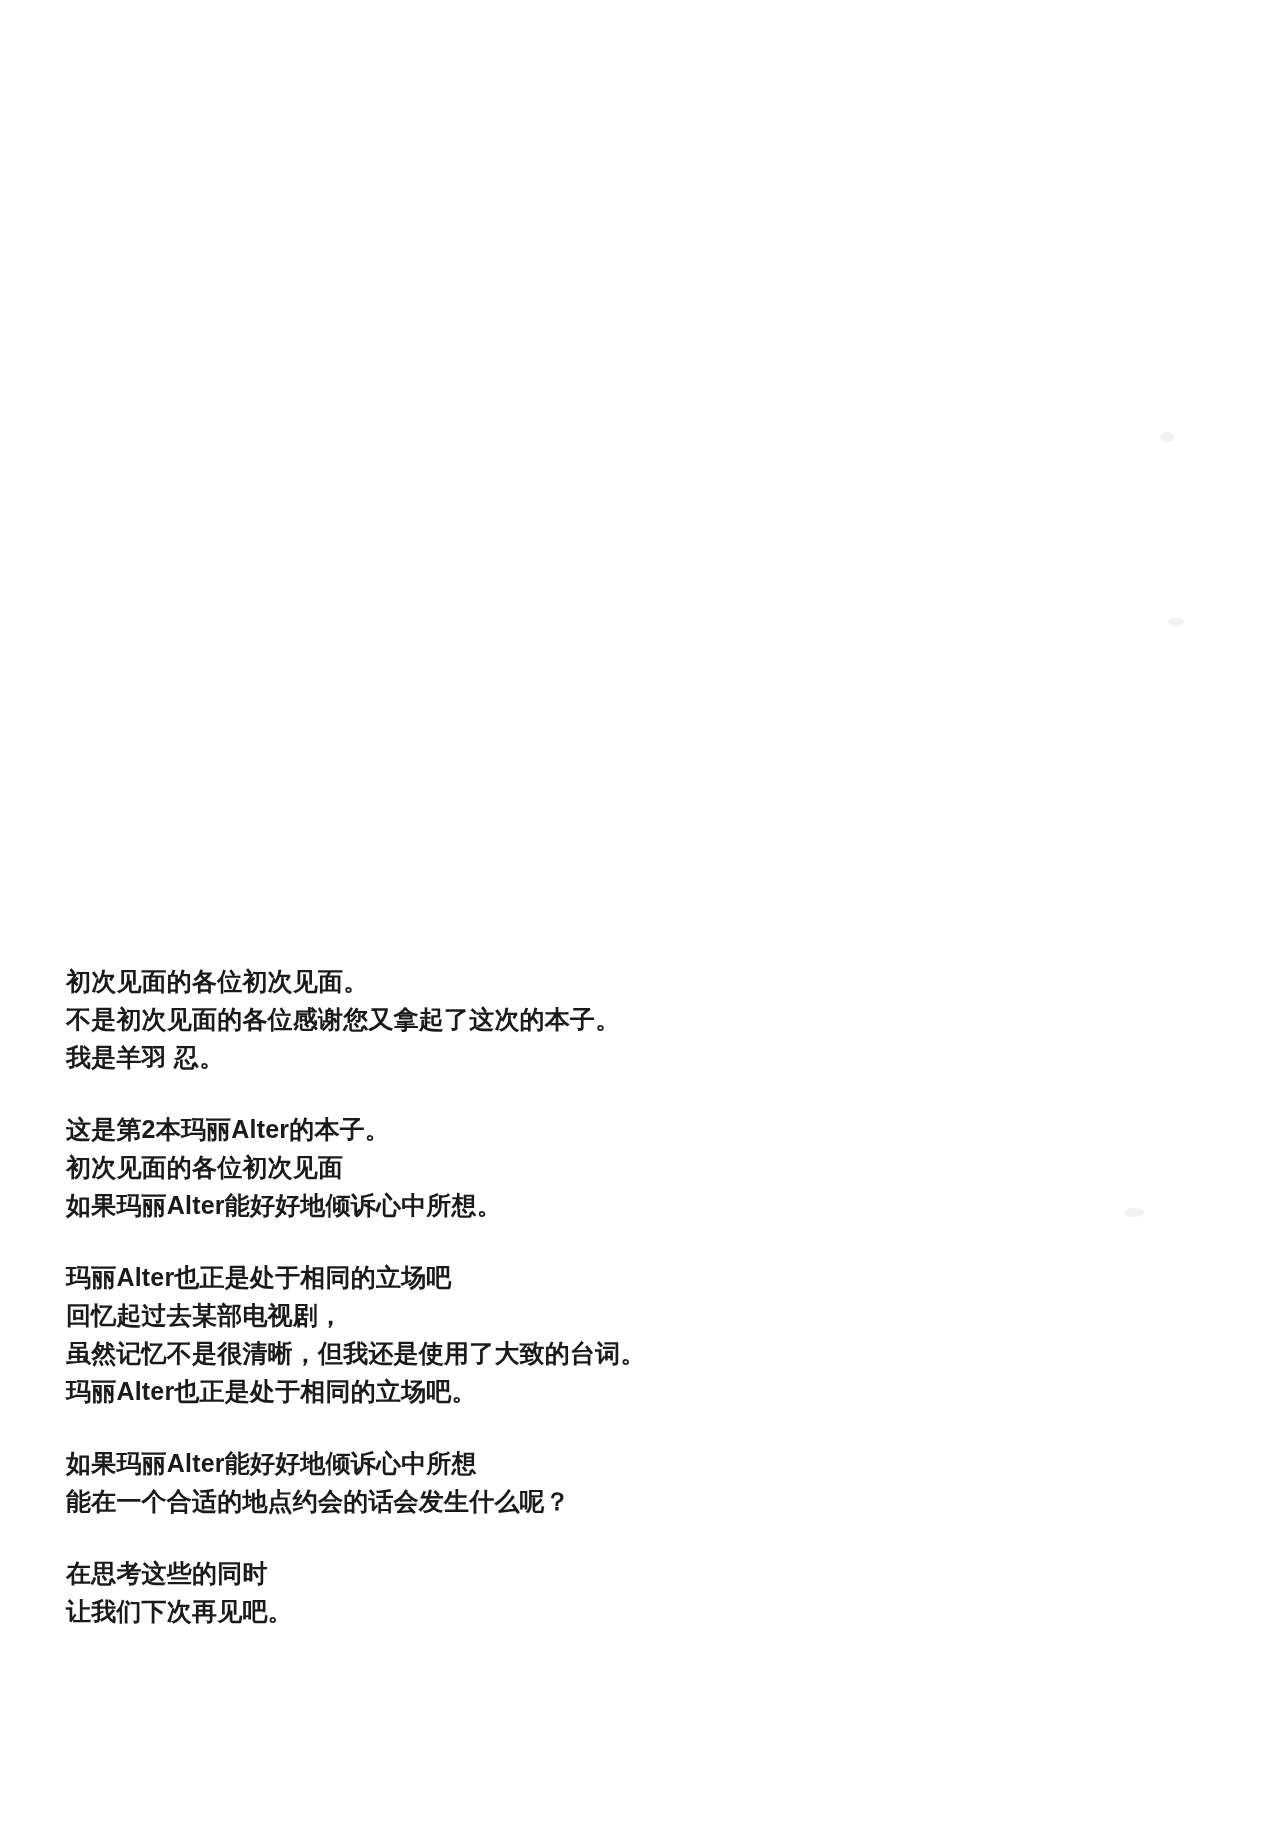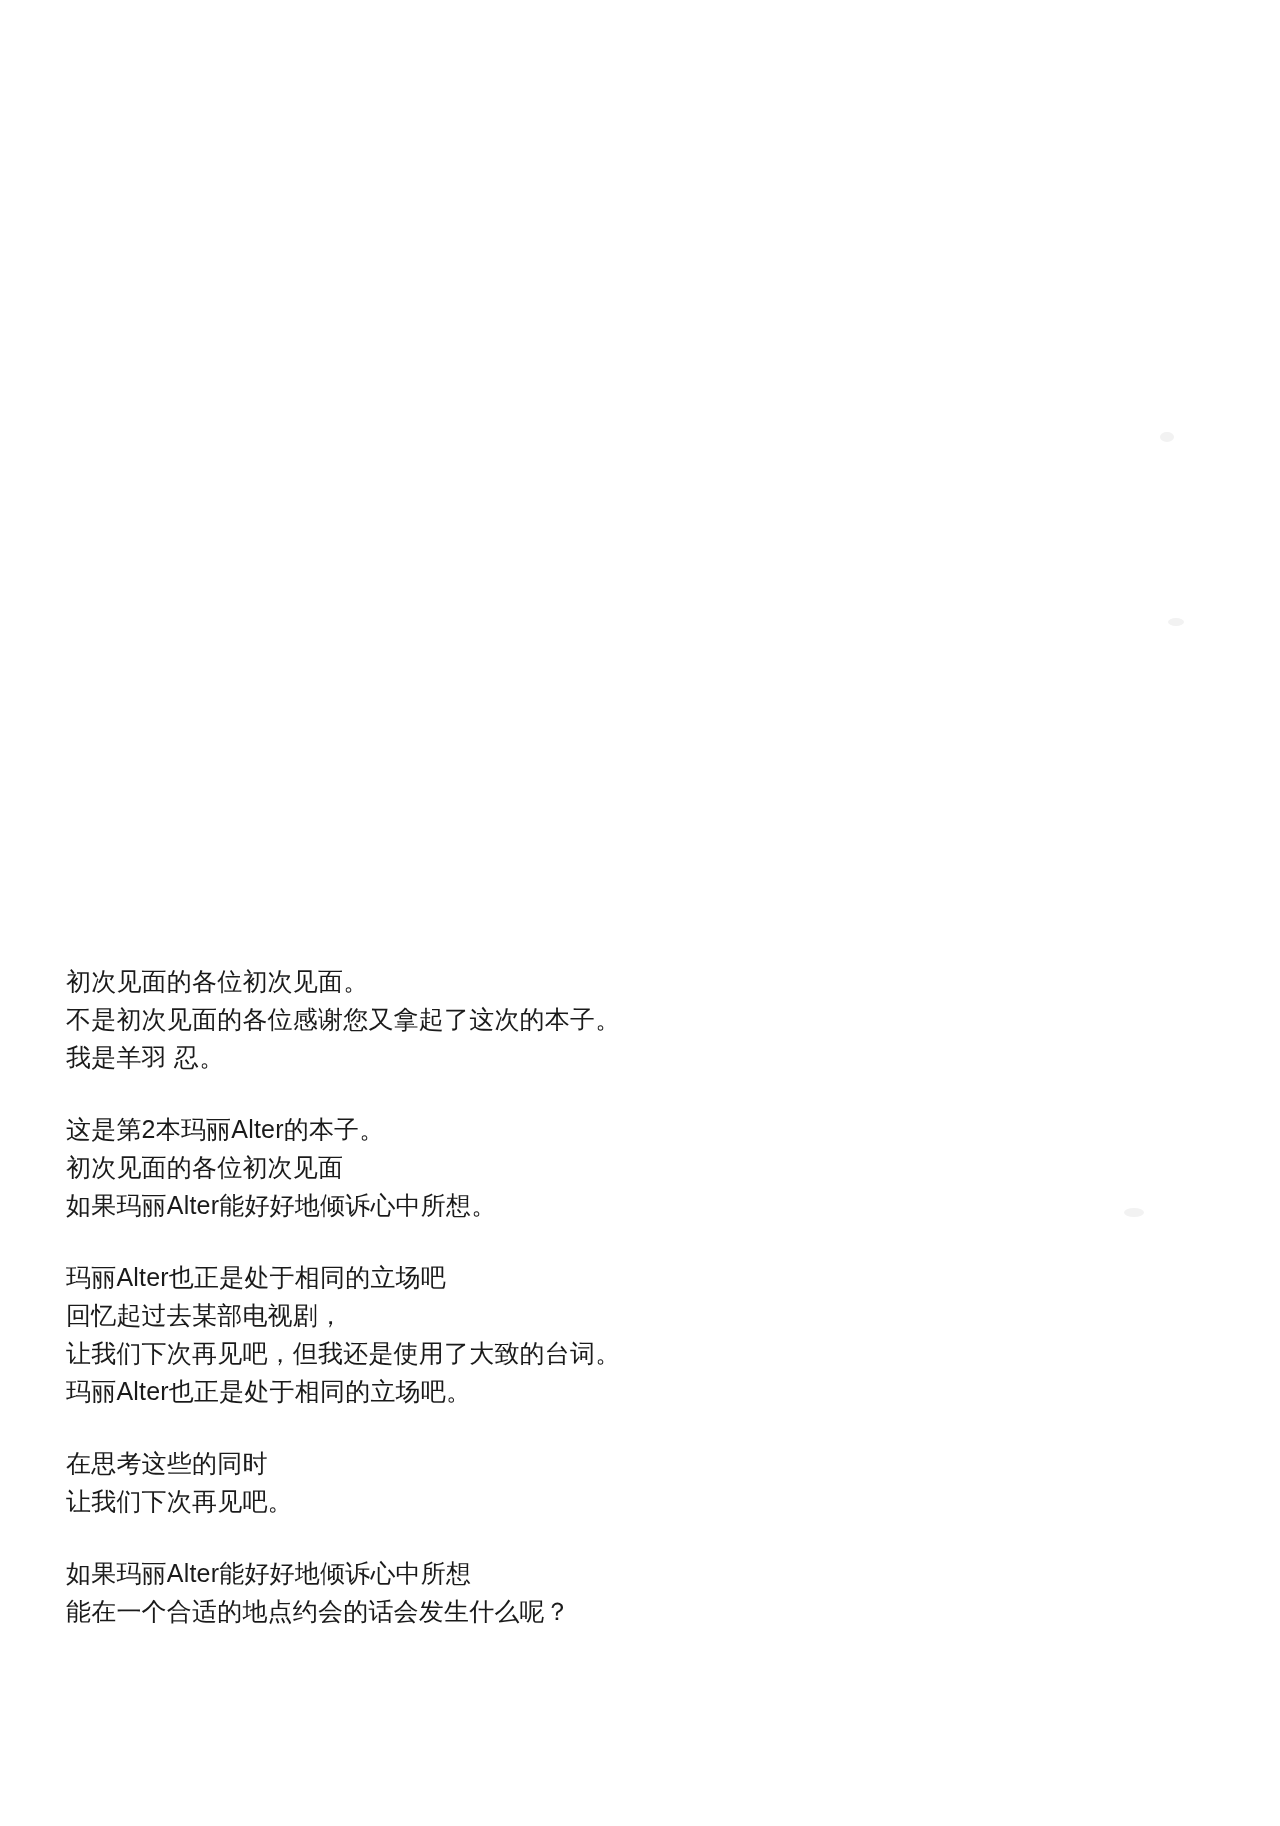--- a/index.html
+++ b/index.html
@@ -26,21 +26,21 @@
   }
   .para:last-child {
     margin-bottom: 0;
   }
   .line {
     font-size: 25px;
     line-height: 38px;
     color: #1a1a1a;
     white-space: pre;
     letter-spacing: 0.2px;
-    font-weight: 400;
+    font-weight: 700;
   }
   .faint-mark {
     position: absolute;
     background: #f2f2f2;
     border-radius: 50%;
   }
   .m1 { left: 1160px; top: 432px; width: 14px; height: 10px; }
   .m2 { left: 1168px; top: 618px; width: 16px; height: 8px; }
   .m3 { left: 1124px; top: 1208px; width: 20px; height: 9px; }
 </style>
@@ -63,28 +63,28 @@
 
     <div class="para">
       <div class="line">这是第2本玛丽Alter的本子。</div>
       <div class="line">初次见面的各位初次见面</div>
       <div class="line">如果玛丽Alter能好好地倾诉心中所想。</div>
     </div>
 
     <div class="para">
       <div class="line">玛丽Alter也正是处于相同的立场吧</div>
       <div class="line">回忆起过去某部电视剧，</div>
-      <div class="line">让我们下次再见吧，但我还是使用了大致的台词。</div>
+      <div class="line">虽然记忆不是很清晰，但我还是使用了大致的台词。</div>
       <div class="line">玛丽Alter也正是处于相同的立场吧。</div>
+    </div>
+
+    <div class="para">
+      <div class="line">如果玛丽Alter能好好地倾诉心中所想</div>
+      <div class="line">能在一个合适的地点约会的话会发生什么呢？</div>
     </div>
 
     <div class="para">
       <div class="line">在思考这些的同时</div>
       <div class="line">让我们下次再见吧。</div>
     </div>
 
-    <div class="para">
-      <div class="line">如果玛丽Alter能好好地倾诉心中所想</div>
-      <div class="line">能在一个合适的地点约会的话会发生什么呢？</div>
-    </div>
-
   </div>
 </div>
 
 </body></html>

